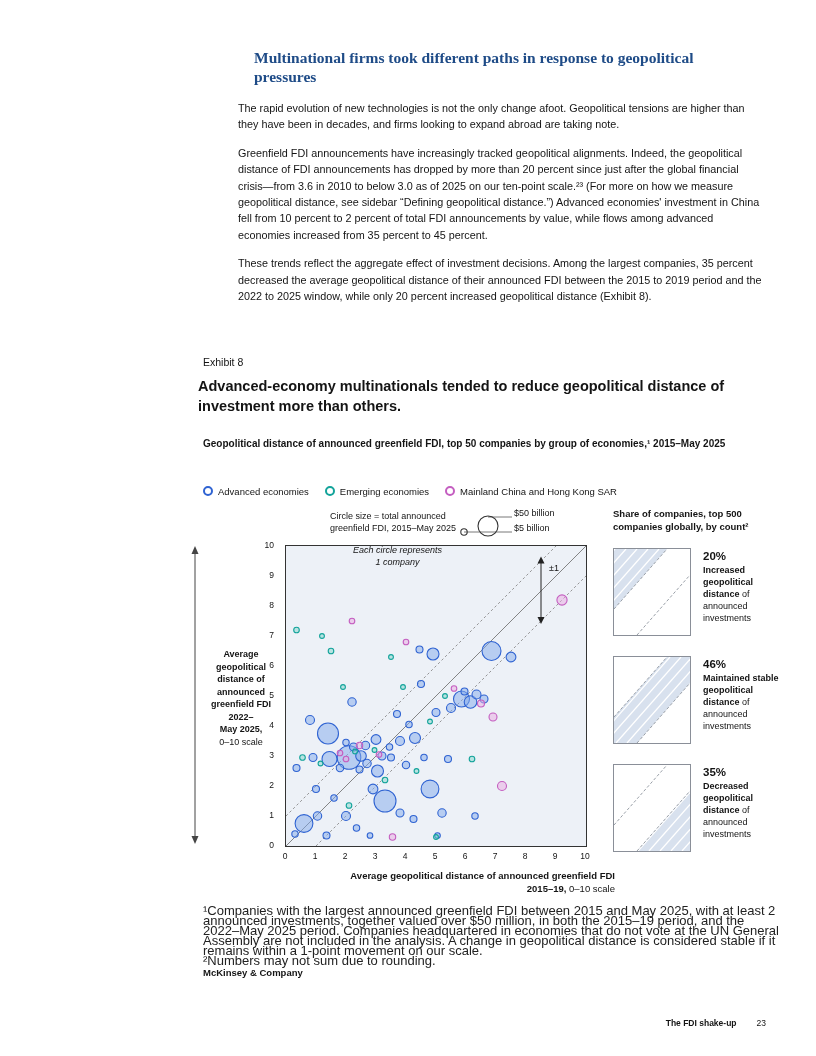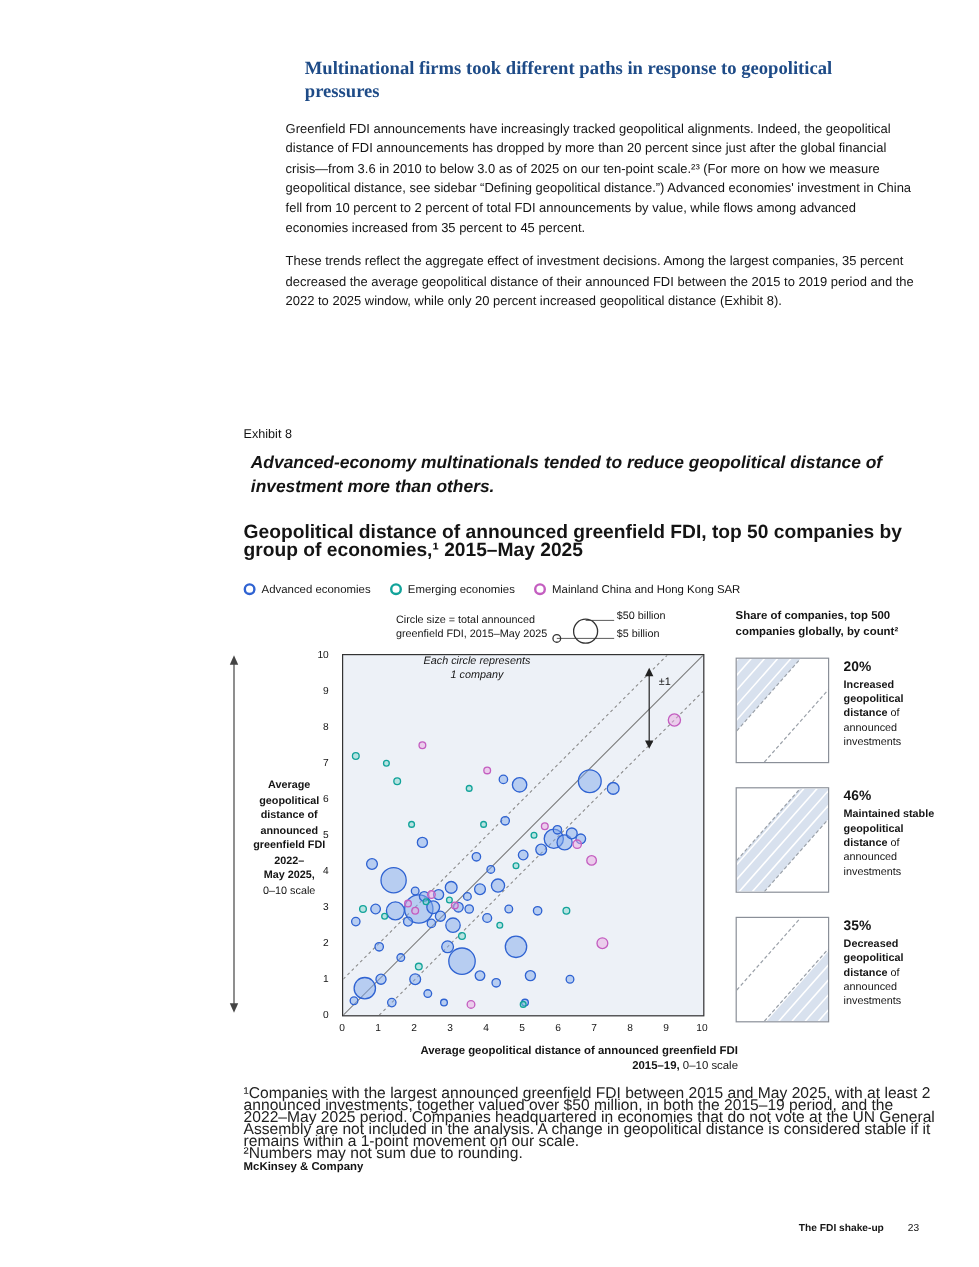--- a/index.html
+++ b/index.html
@@ -7,23 +7,23 @@
         font-family:"Liberation Sans",sans-serif;color:#141414;overflow:hidden;}
 
   
   #article{position:absolute;left:238px;top:48px;width:524px;}
   .heading{font-family:"Liberation Serif",serif;font-size:15.5px;line-height:19px;
            font-weight:700;color:#1e4b87;margin:0 16px 14px;width:440px;}
   .para{font-size:10.8px;line-height:16.4px;margin:0 0 12px;}
 
   
   #exhibit-label{position:absolute;left:203px;top:356px;font-size:10.5px;}
-  #chart-title{position:absolute;left:209px;top:377px;width:580px;font-size:14.5px;
-               line-height:19.5px;font-weight:700;font-style:italic;}
-  #chart-subtitle{position:absolute;left:203px;top:436px;width:580px;font-size:16px;
+  #chart-title{position:absolute;left:198px;top:377px;width:580px;font-size:14.5px;
+               line-height:19.5px;font-weight:700;}
+  #chart-subtitle{position:absolute;left:203px;top:436px;width:580px;font-size:10px;
                   line-height:15px;font-weight:700;}
   #legend{position:absolute;left:203px;top:486px;display:flex;gap:16px;font-size:9.5px;}
   .legend-item{display:flex;align-items:flex-start;gap:5px;}
   .legend-ring{width:10px;height:10px;border-radius:50%;box-sizing:border-box;border:2px solid #888;background:#fff;}
 
   #size-legend-text{position:absolute;left:330px;top:510px;font-size:9px;line-height:12px;white-space:pre-line;}
   #size-legend-svg{position:absolute;left:452px;top:504px;}
   #size-big-label{position:absolute;left:514px;top:508px;font-size:9px;}
   #size-small-label{position:absolute;left:514px;top:523px;font-size:9px;}
 
@@ -63,20 +63,21 @@
   #footer{position:absolute;right:50px;top:1018px;font-size:8.5px;}
   #footer .section{font-weight:700;margin-right:20px;}
 </style>
 </head>
 <body>
 
 <div class="page">
 
   <div id="article">
     <h1 class="heading">Multinational firms took different paths in response to geopolitical pressures</h1>
+    <p class="para">The rapid evolution of new technologies is not the only change afoot. Geopolitical tensions are higher than they have been in decades, and firms looking to expand abroad are taking note.</p>
     <p class="para">Greenfield FDI announcements have increasingly tracked geopolitical alignments. Indeed, the geopolitical distance of FDI announcements has dropped by more than 20 percent since just after the global financial crisis—from 3.6 in 2010 to below 3.0 as of 2025 on our ten-point scale.²³ (For more on how we measure geopolitical distance, see sidebar “Defining geopolitical distance.”) Advanced economies' investment in China fell from 10 percent to 2 percent of total FDI announcements by value, while flows among advanced economies increased from 35 percent to 45 percent.</p>
     <p class="para">These trends reflect the aggregate effect of investment decisions. Among the largest companies, 35 percent decreased the average geopolitical distance of their announced FDI between the 2015 to 2019 period and the 2022 to 2025 window, while only 20 percent increased geopolitical distance (Exhibit 8).</p>
   </div>
 
   <div id="exhibit-label">Exhibit 8</div>
   <div id="chart-title">Advanced-economy multinationals tended to reduce geopolitical distance of investment more than others.</div>
   <div id="chart-subtitle">Geopolitical distance of announced greenfield FDI, top 50 companies by group of economies,¹ 2015–May 2025</div>
 
   <div id="legend">
     <div class="legend-item">

